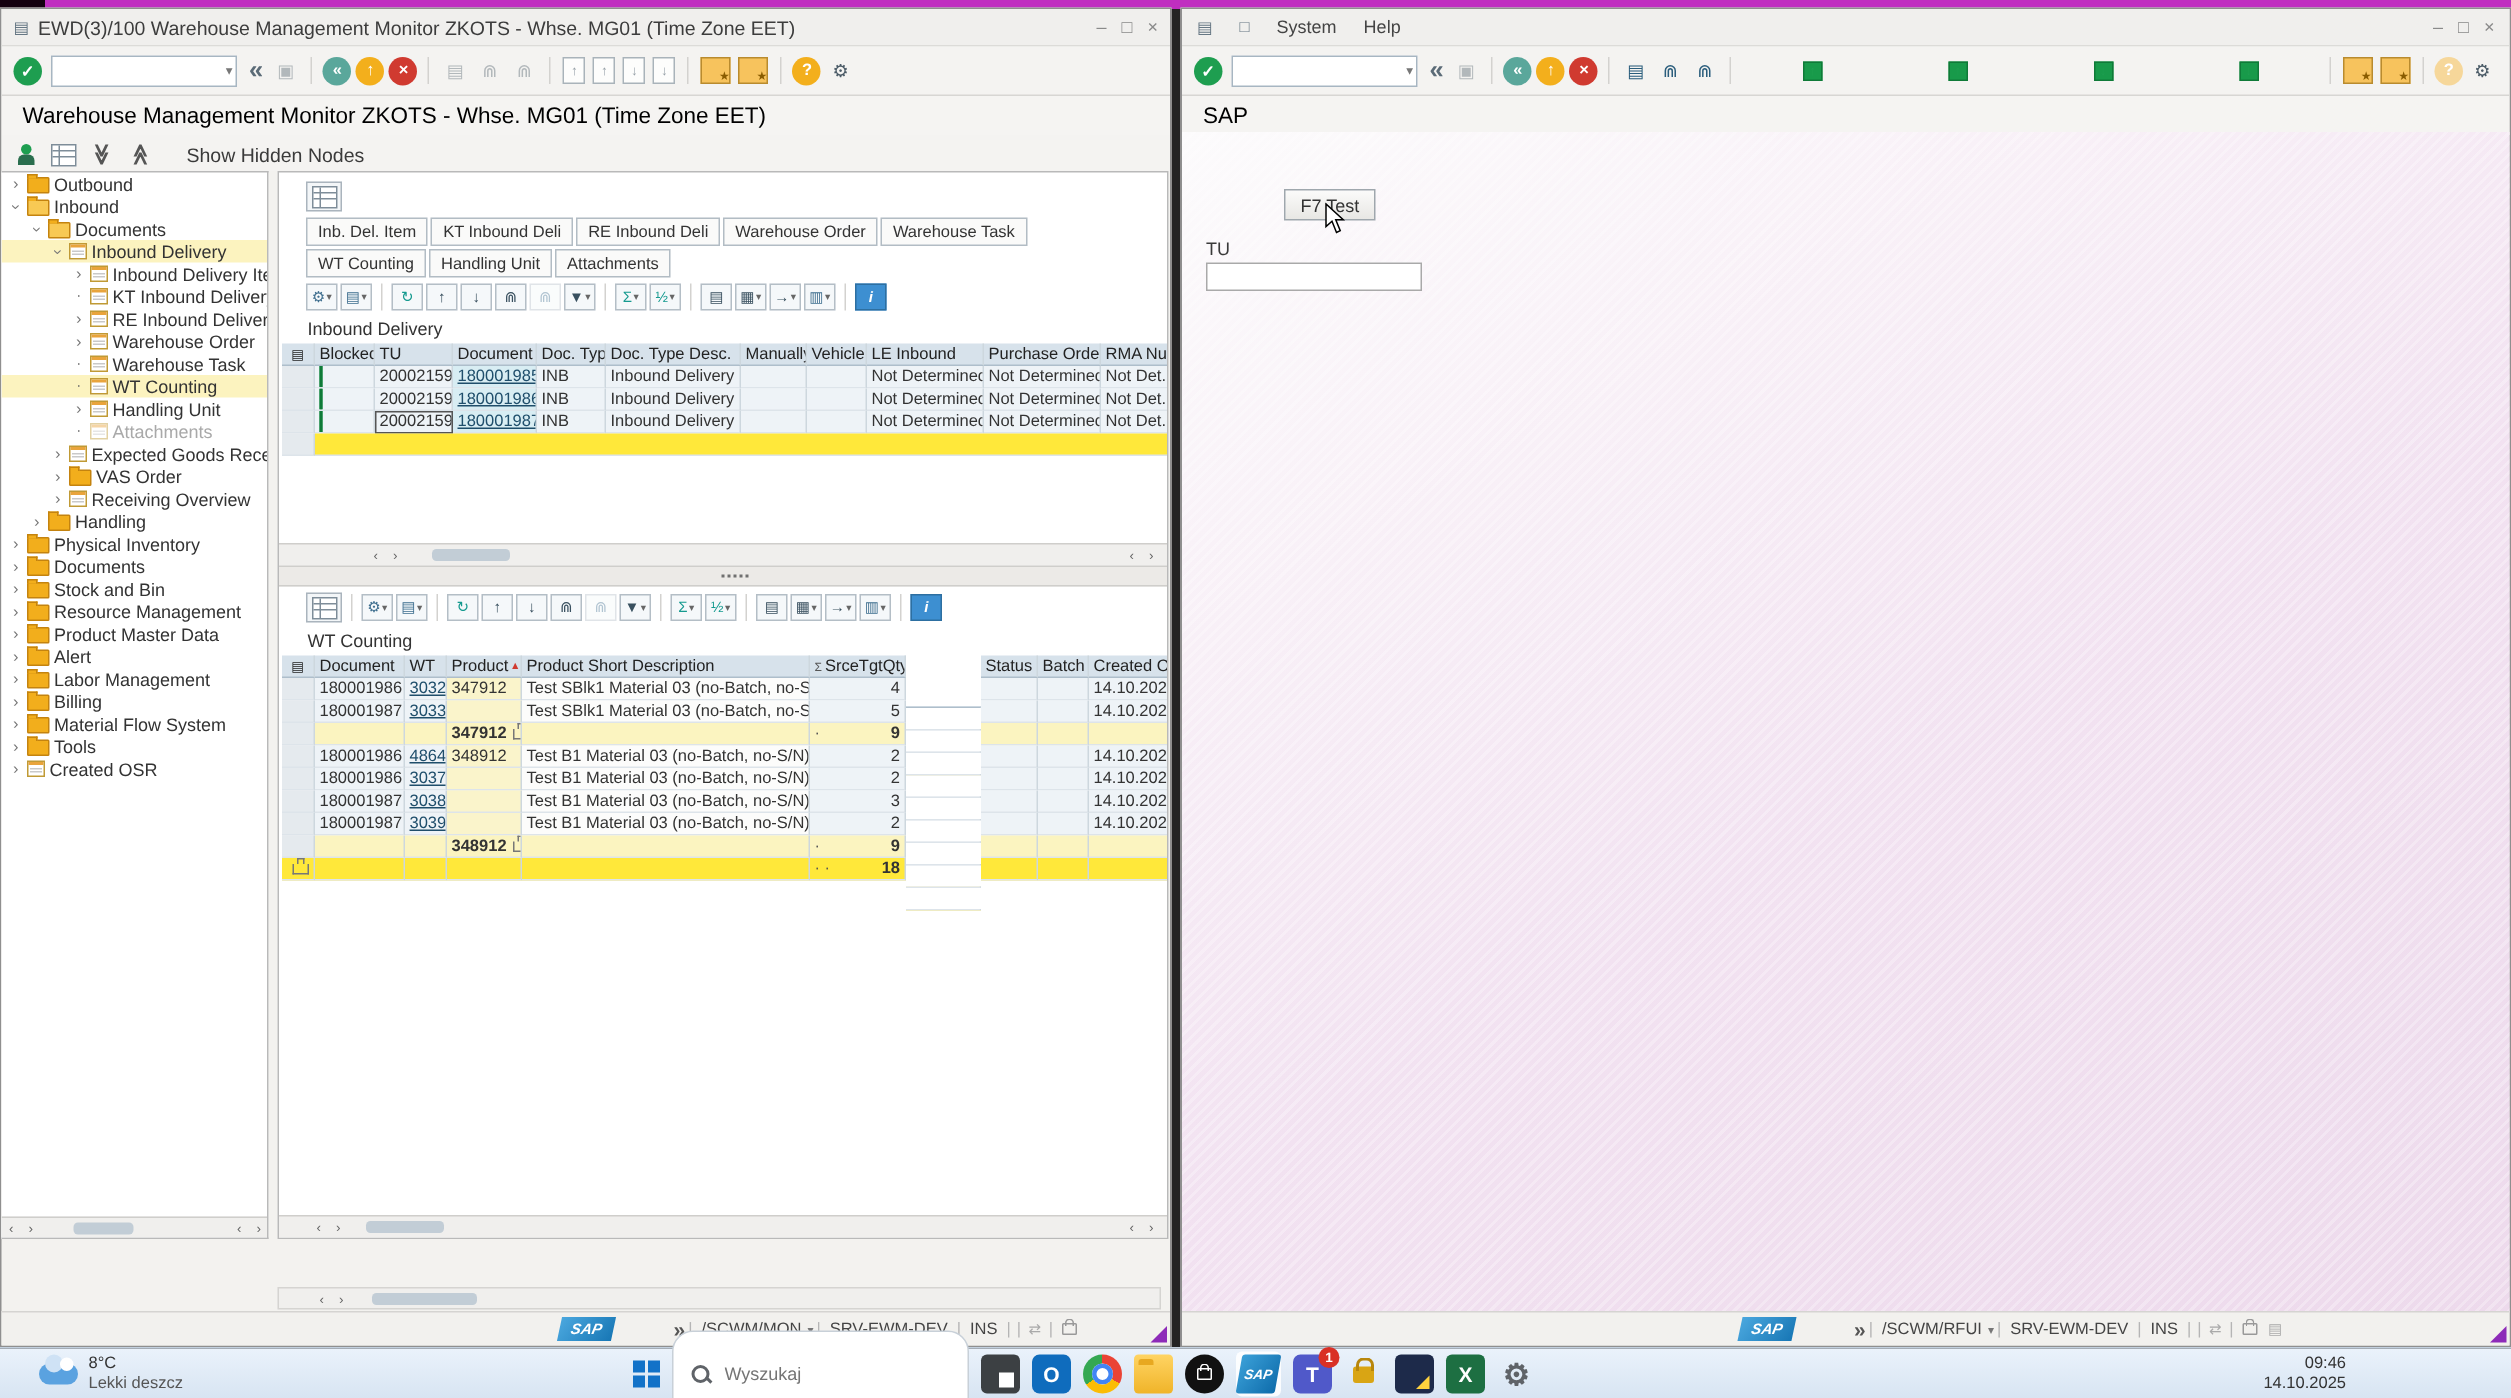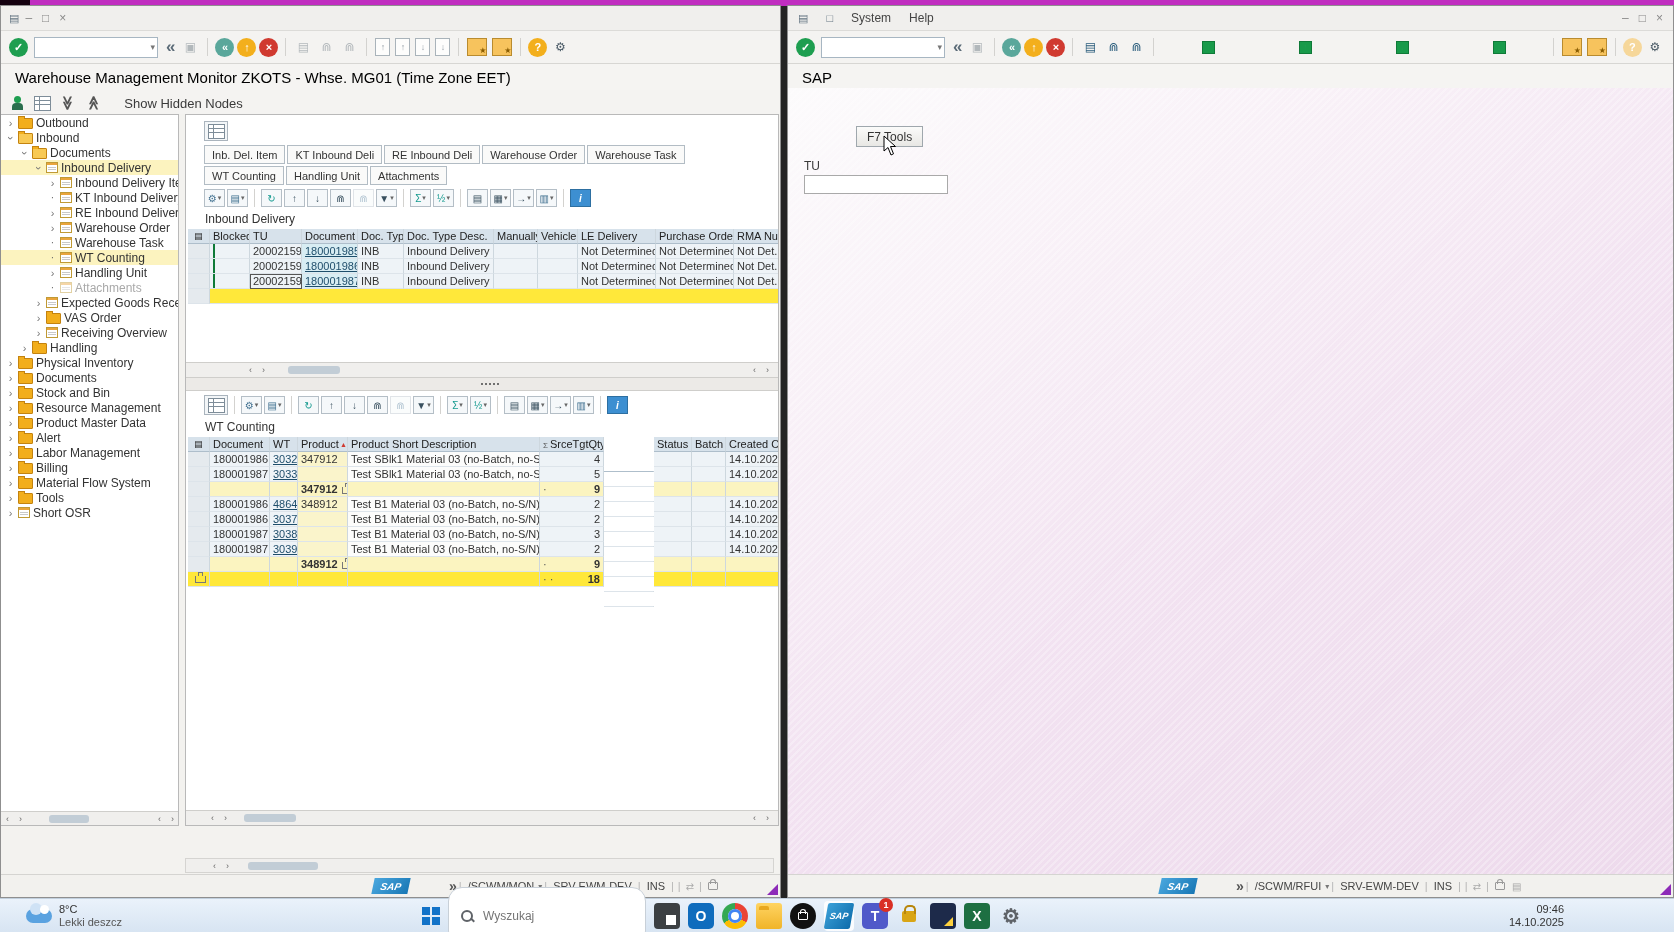--- a/index.html
+++ b/index.html
@@ -217,20 +217,21 @@
 <body>
 
 <div class="screen">
   <div class="topstrip">
       <div class="bar"></div>
     </div>
 
   <div class="win win-left">
     <div class="titlebar">
       <span class="tinyico">▤</span>
+      <span class="ttl">EWD(3)/100 Warehouse Management Monitor ZKOTS - Whse. MG01 (Time Zone EET)</span>
       <span class="winctl">
         <span>–</span>
         <span>□</span>
         <span>×</span>
       </span>
     </div>
     <div class="sap-toolbar">
       <span class="cir green">✓</span>
       <span class="cmd">
         <input value="" style="">
@@ -396,21 +397,21 @@
             <span class="lbl">Material Flow System</span>
           </div>
         <div class="ti lv0">
             <span class="exp">›</span>
             <span class="folder"></span>
             <span class="lbl">Tools</span>
           </div>
         <div class="ti lv0">
             <span class="exp">›</span>
             <span class="docicon"></span>
-            <span class="lbl">Short OSR</span>
+            <span class="lbl">Created OSR</span>
           </div>
         <div class="tree-scroll">
           <span class="scrbtn">‹</span>
           <span class="scrbtn">›</span>
           <span class="thumb" style="width:40px;margin-left:22px;"></span>
           <span style="flex:1"></span>
           <span class="scrbtn">‹</span>
           <span class="scrbtn">›</span>
         </div>
       </div>
@@ -482,21 +483,21 @@
           <div class="tbl">
             <div class="trow hrow">
               <span class="cell selc">▤</span>
               <span class="cell c-blocked">Blocked</span>
               <span class="cell c-tu">TU</span>
               <span class="cell c-doc">Document</span>
               <span class="cell c-dtype">Doc. Type</span>
               <span class="cell c-ddesc">Doc. Type Desc.</span>
               <span class="cell c-man">Manually</span>
               <span class="cell c-veh">Vehicle</span>
-              <span class="cell c-led">LE Delivery</span>
+              <span class="cell c-led">LE Inbound</span>
               <span class="cell c-po">Purchase Order</span>
               <span class="cell c-rma">RMA Nu.</span>
             </div>
             <div class="trow">
               <span class="cell selc"></span>
               <span class="cell c-blocked"><span class="grn"></span></span>
               <span class="cell c-tu">20002159</span>
               <span class="cell c-doc docbg"><span class="lnk">180001985</span></span>
               <span class="cell c-dtype">INB</span>
               <span class="cell c-ddesc">Inbound Delivery</span>
@@ -804,21 +805,21 @@
       <span class="sep"></span>
       <span class="winic">★</span>
       <span class="winic">★</span>
       <span class="sep"></span>
       <span class="cir help pale">?</span>
       <span class="tbic">⚙</span>
     </div>
     <div class="pagehdr">SAP</div>
 
     <div class="rf-content">
-      <span class="f7btn">F7 Tools</span>
+      <span class="f7btn">F7 Test</span>
       <span class="tulabel">TU</span>
       <input class="tuinput" value="" style="">
       <svg class="cursor" width="15" height="21">
         <polygon points="1,1 1,16 5,12.5 8,20 10.5,18.8 7.5,11.5 12.5,11.5" fill="#ffffff" stroke="#000000" stroke-width="1"></polygon>
       </svg>
     </div>
 
     <div class="statusbar">
       <span style="width:372px;flex:none;"></span>
       <span class="saplogo">SAP</span>

